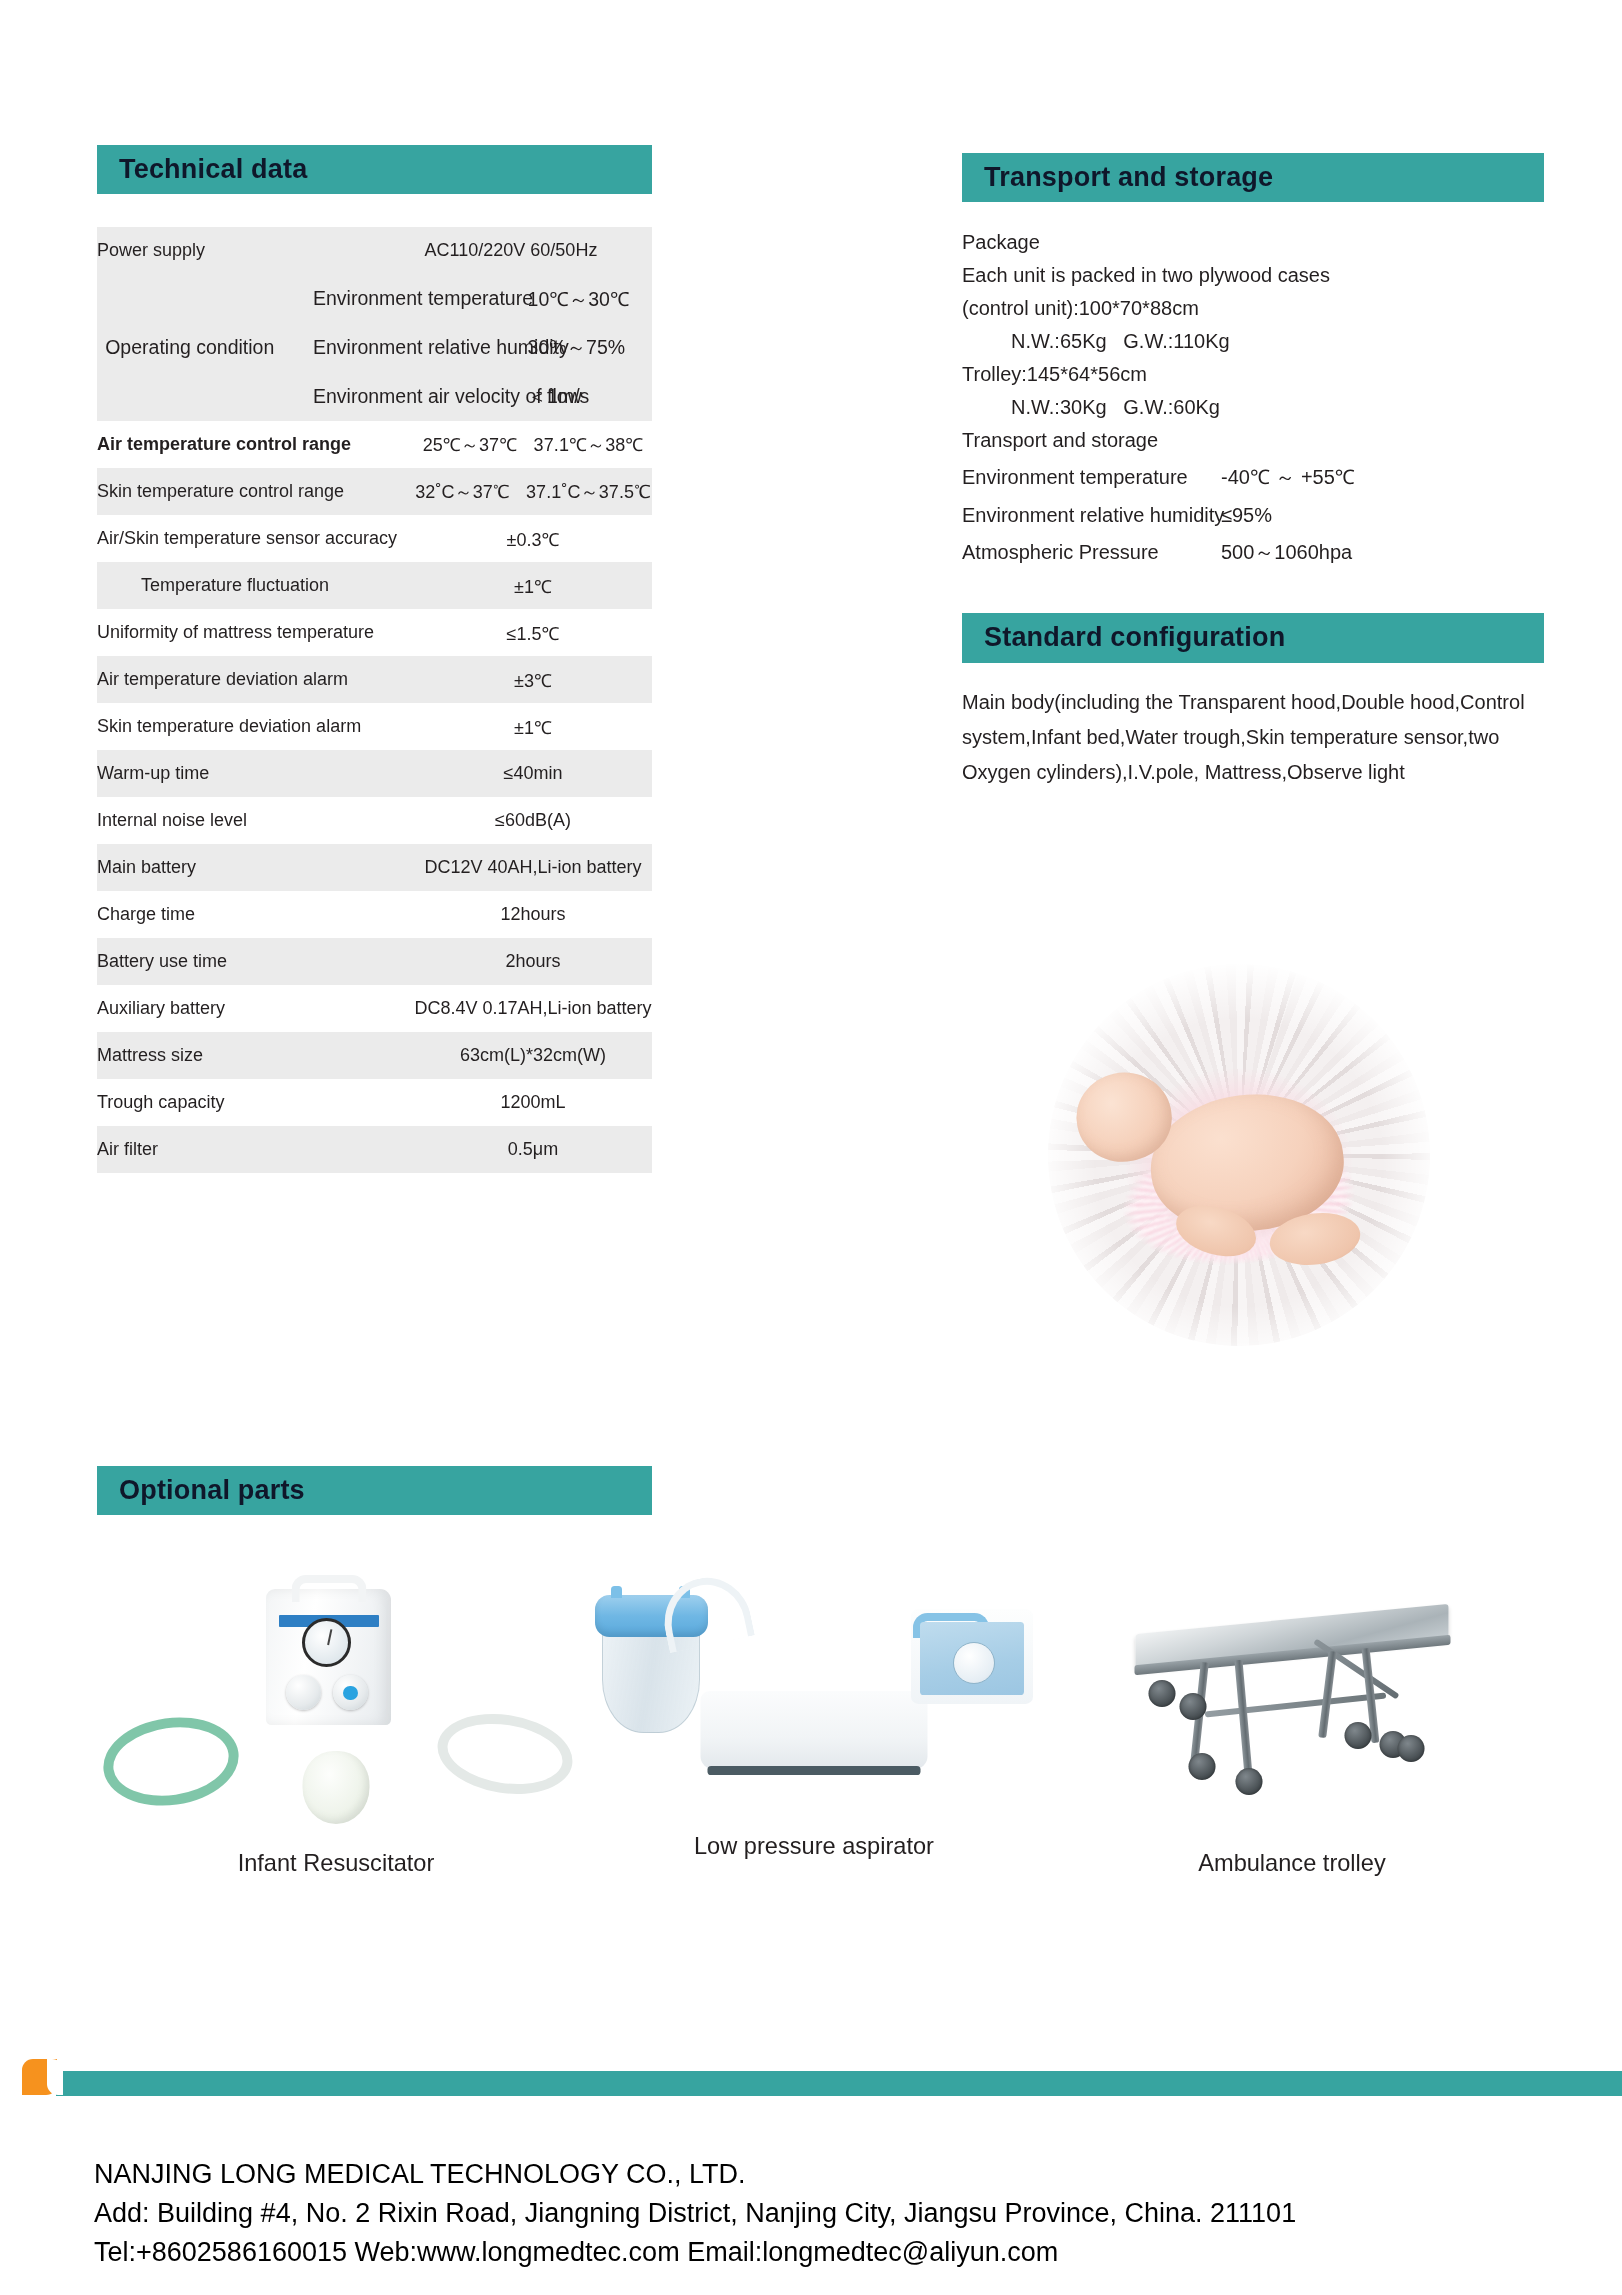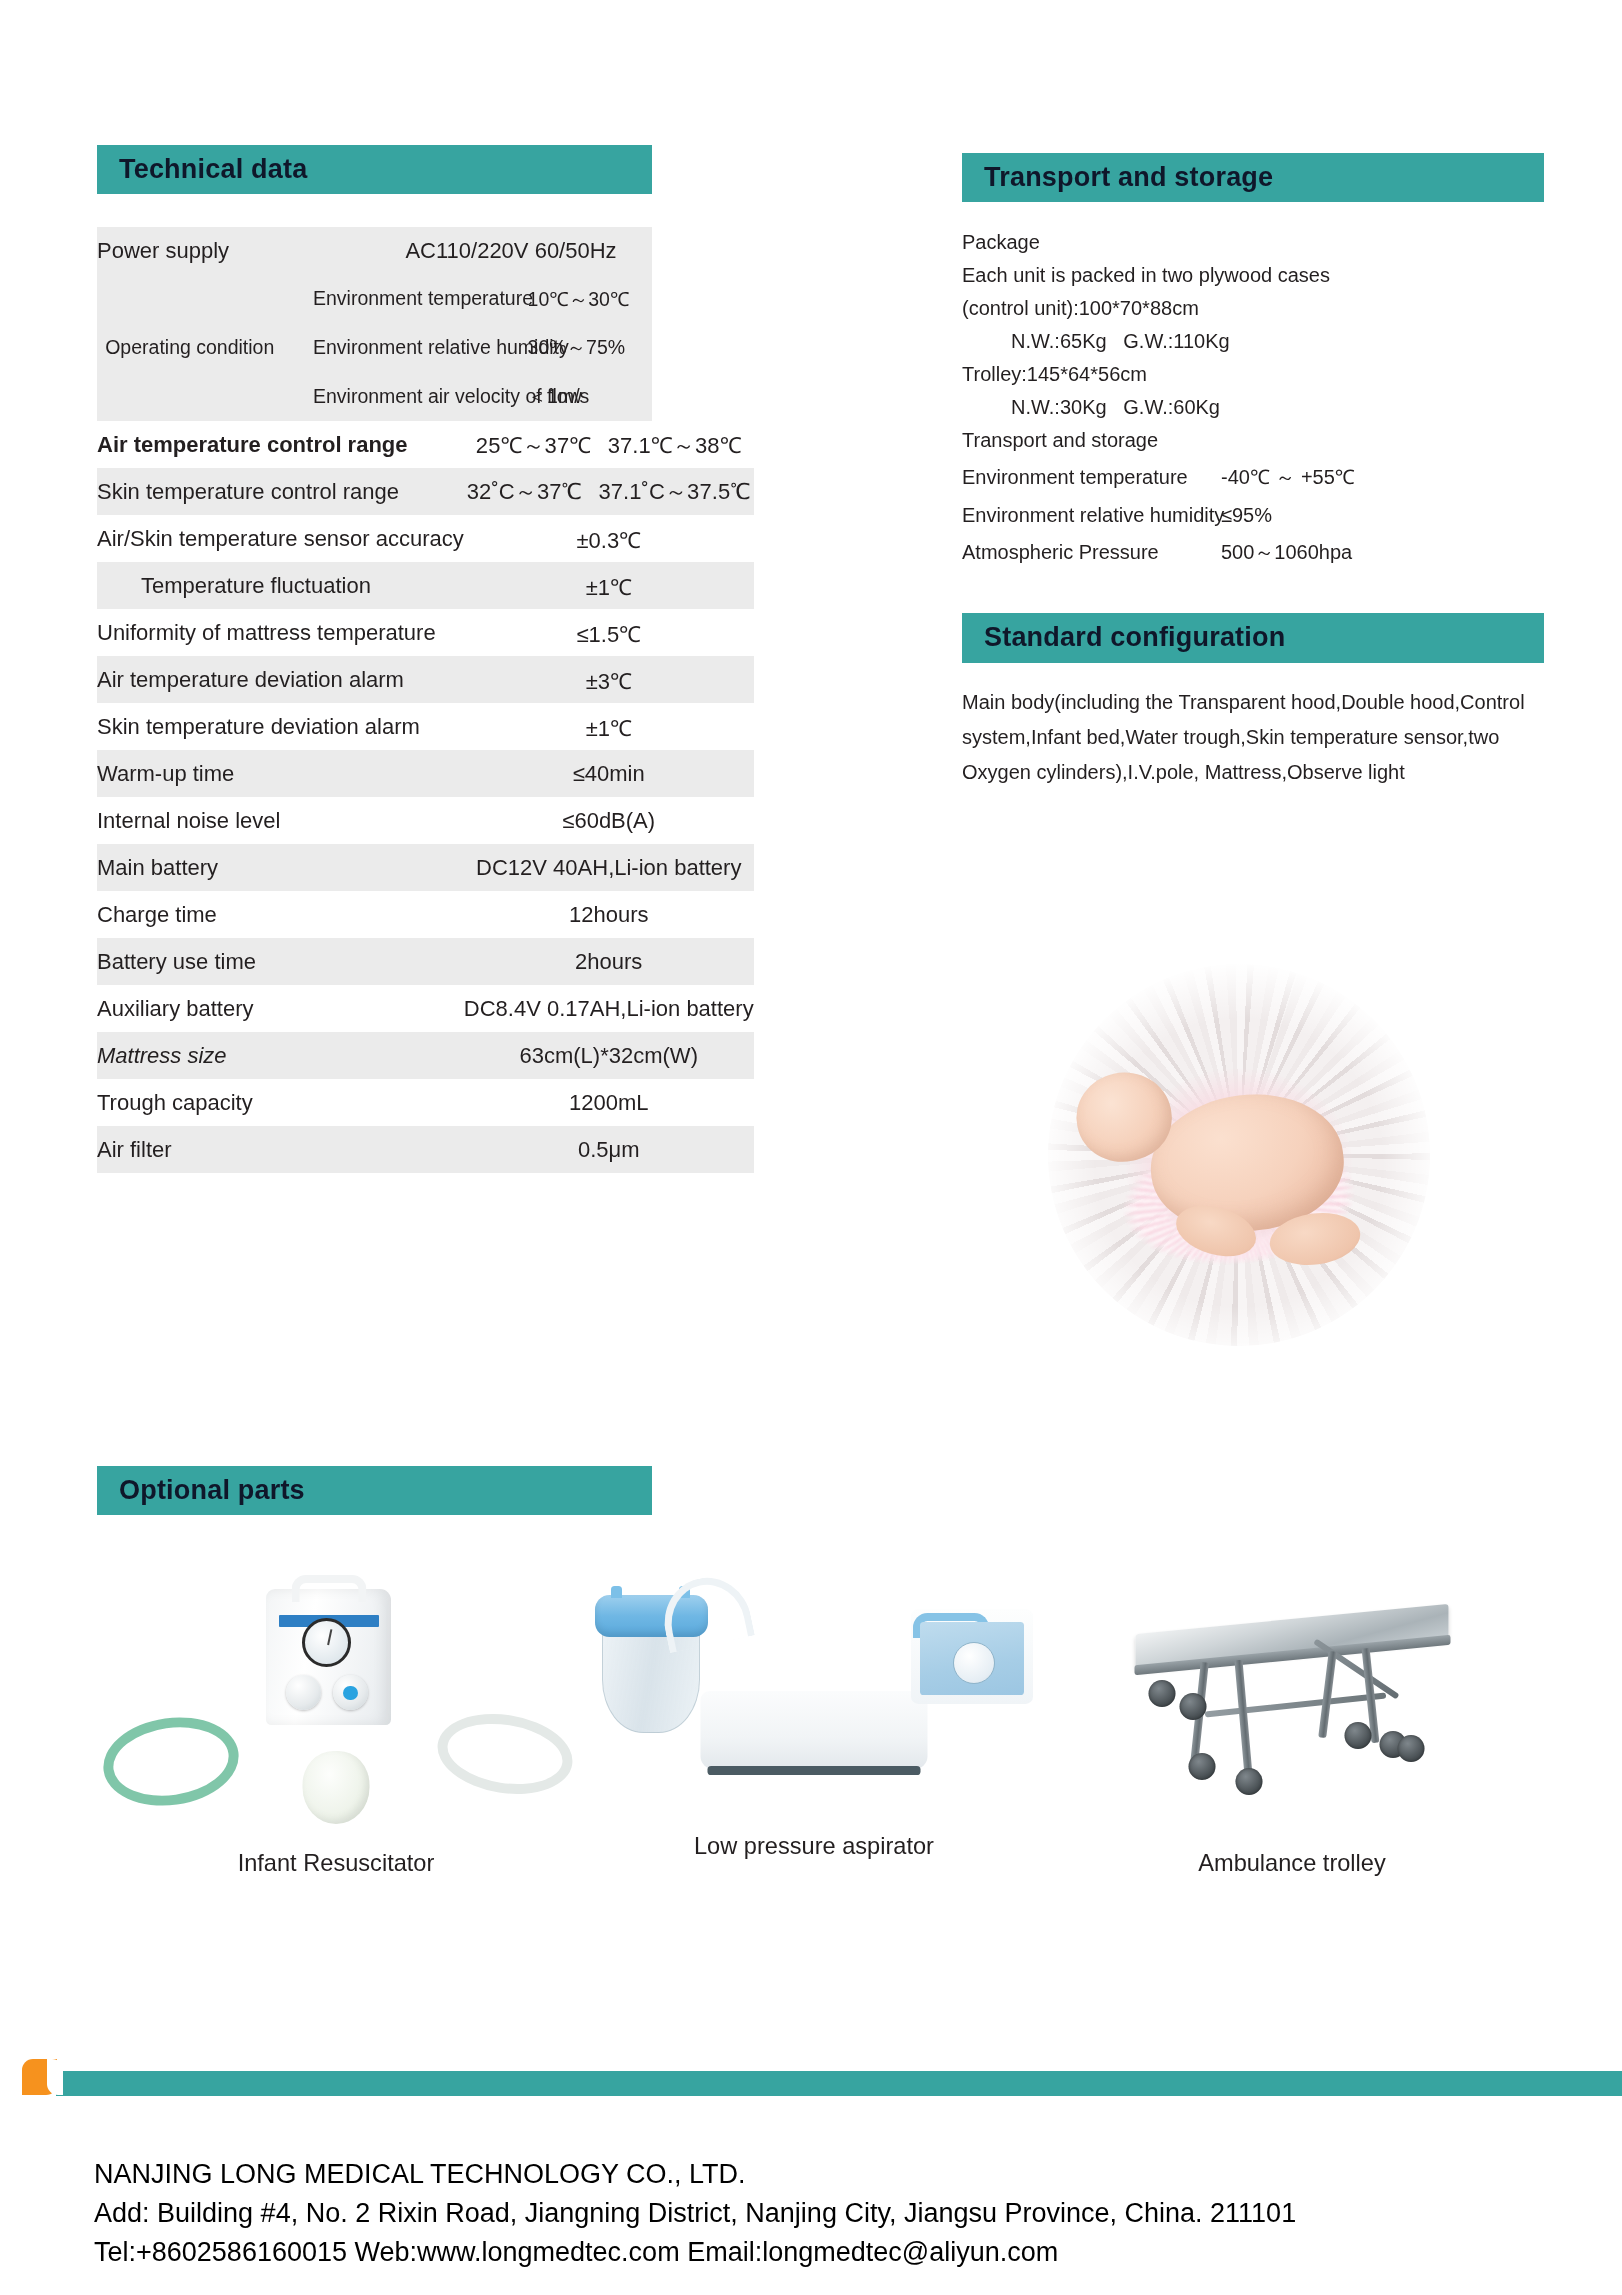--- a/index.html
+++ b/index.html
@@ -39,21 +39,21 @@
     left: 962px;
     top: 153px;
     width: 582px;
   }
 
   
   .spec-table {
     width: 100%;
     border-collapse: collapse;
     margin-top: 33px;
-    font-size: 22px;
+    font-size: 18px;
   }
   .spec-table td {
     padding: 0;
     vertical-align: middle;
   }
   .spec-row { height: 47px; }
   .spec-row.zebra { background: #ebebeb; }
   .spec-label {
     padding-left: 8.2px;
     white-space: nowrap;
@@ -600,21 +600,21 @@
         </tr>
         <tr class="spec-row zebra">
           <td class="spec-label" style="width: 273px;">Battery use time</td>
           <td class="spec-value">2hours</td>
         </tr>
         <tr class="spec-row">
           <td class="spec-label" style="width: 273px;">Auxiliary battery</td>
           <td class="spec-value">DC8.4V 0.17AH,Li-ion battery</td>
         </tr>
         <tr class="spec-row zebra">
-          <td class="spec-label" style="width: 273px; font-style: italic;">Mattress size</td>
+          <td class="spec-label" style="width: 273px;">Mattress size</td>
           <td class="spec-value">63cm(L)*32cm(W)</td>
         </tr>
         <tr class="spec-row">
           <td class="spec-label" style="width: 273px;">Trough capacity</td>
           <td class="spec-value">1200mL</td>
         </tr>
         <tr class="spec-row zebra">
           <td class="spec-label" style="width: 273px;">Air filter</td>
           <td class="spec-value">0.5μm</td>
         </tr>

